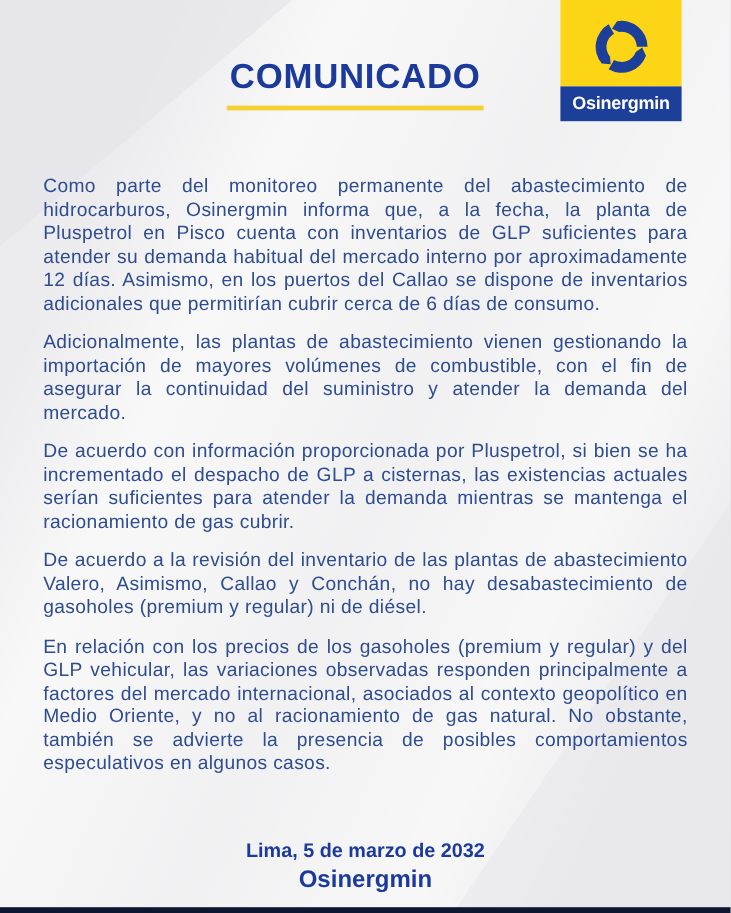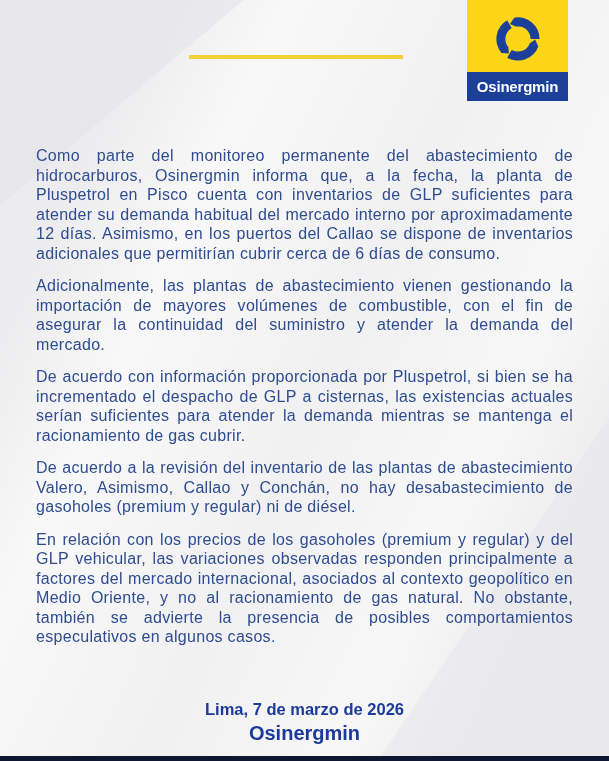--- a/index.html
+++ b/index.html
@@ -128,20 +128,21 @@
 </head>
 <body>
 
 <div class="sheet" style="--title-blue: #1b3a9b; --body-blue: #2e4c90; --accent-yellow: #f2d232; --logo-yellow: #fcd616; --logo-blue: #1c3f9a; --bg-gray: #ececee; --strip-navy: #0d1830;">
 
   <div class="bg-sheen"></div>
   <div class="bg-corner-tl"></div>
   <div class="bg-corner-br"></div>
 
   <div class="header">
+    <h1 class="title">COMUNICADO</h1>
     <div class="title-underline"></div>
   </div>
 
   <div class="logo">
     <div class="logo-yellow">
       <span>
         <svg width="60" height="60" viewBox="0 0 100 100" aria-hidden="true">
           <g fill="#1c3f9a">
             <path d="M86,50 A36,36 0 0 0 43.7,14.5 L36.6,24.8 L46.4,29.3 A21,21 0 0 1 71,50 Z"></path>
             <path d="M86,50 A36,36 0 0 0 43.7,14.5 L36.6,24.8 L46.4,29.3 A21,21 0 0 1 71,50 Z" transform="rotate(120 50 50)"></path>
@@ -155,19 +156,19 @@
 
   <div class="body-text">
     <p>Como parte del monitoreo permanente del abastecimiento de hidrocarburos, Osinergmin informa que, a la fecha, la planta de Pluspetrol en Pisco cuenta con inventarios de GLP suficientes para atender su demanda habitual del mercado interno por aproximadamente 12 días. Asimismo, en los puertos del Callao se dispone de inventarios adicionales que permitirían cubrir cerca de 6 días de consumo.</p>
     <p>Adicionalmente, las plantas de abastecimiento vienen gestionando la importación de mayores volúmenes de combustible, con el fin de asegurar la continuidad del suministro y atender la demanda del mercado.</p>
     <p>De acuerdo con información proporcionada por Pluspetrol, si bien se ha incrementado el despacho de GLP a cisternas, las existencias actuales serían suficientes para atender la demanda mientras se mantenga el racionamiento de gas cubrir.</p>
     <p>De acuerdo a la revisión del inventario de las plantas de abastecimiento Valero, Asimismo, Callao y Conchán, no hay desabastecimiento de gasoholes (premium y regular) ni de diésel.</p>
     <p>En relación con los precios de los gasoholes (premium y regular) y del GLP vehicular, las variaciones observadas responden principalmente a factores del mercado internacional, asociados al contexto geopolítico en Medio Oriente, y no al racionamiento de gas natural. No obstante, también se advierte la presencia de posibles comportamientos especulativos en algunos casos.</p>
   </div>
 
   <div class="footer">
-    <div class="dateline">Lima, 7 de marzo de 2026</div>
+    <div class="dateline">Lima, 5 de marzo de 2032</div>
     <div class="signature">Osinergmin</div>
   </div>
 
   <div class="bottom-strip"></div>
 
 </div>
 
 </body></html>

